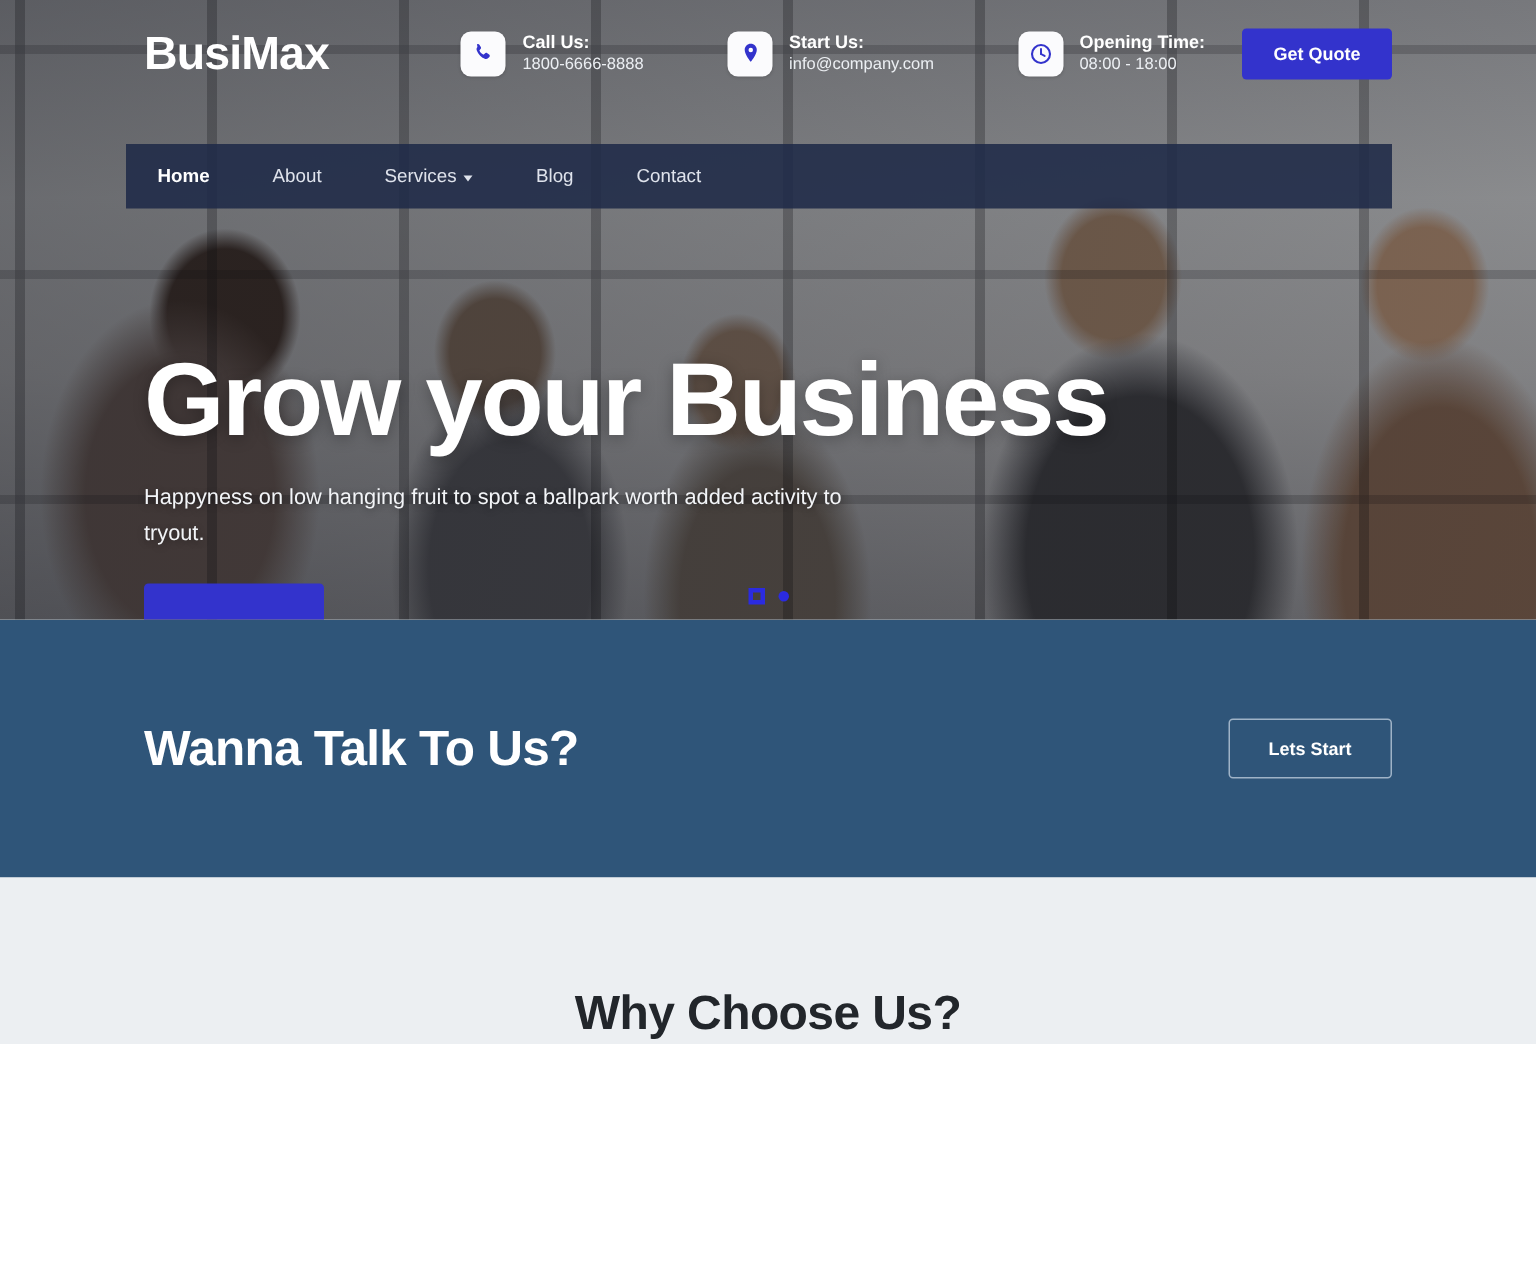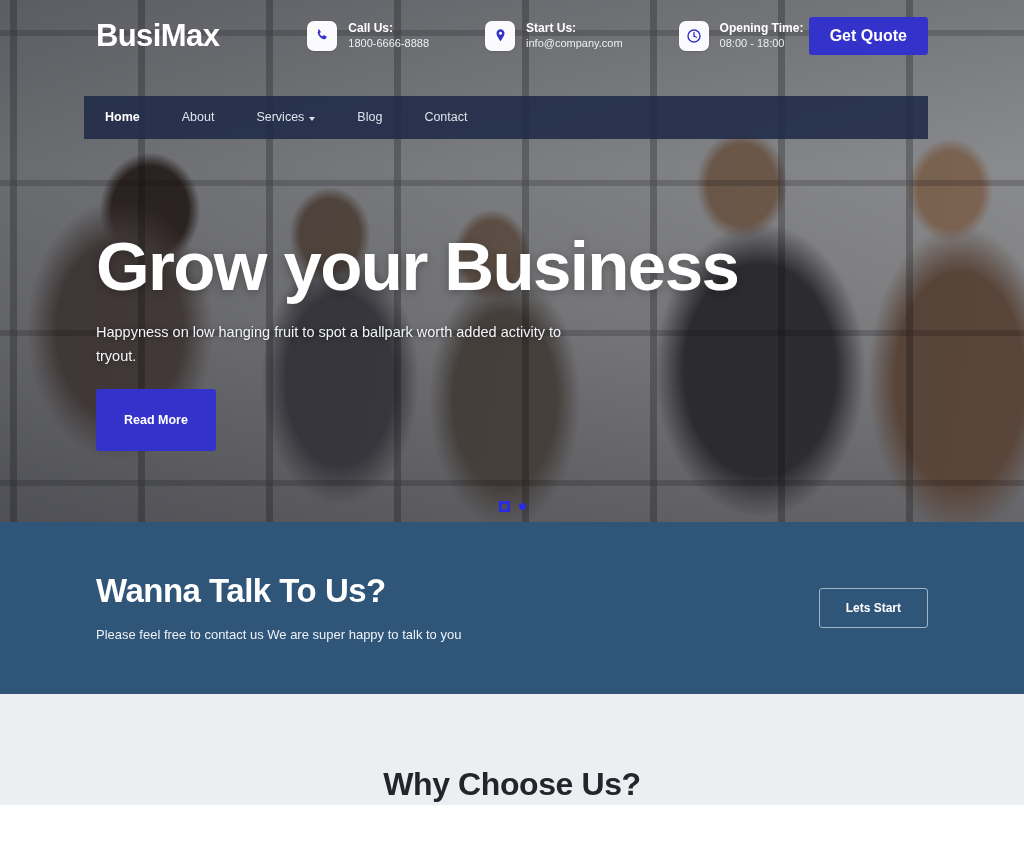--- a/index.html
+++ b/index.html
@@ -30,21 +30,21 @@
     font-size: 11.5px;
     color: #3b3f78;
     letter-spacing: .1px;
     white-space: nowrap;
   }
   .topbar-item .ic { display: flex; align-items: center; }
 
   
   .hero {
     position: relative;
-    height: 522px;
+    height: 413px;
     overflow: hidden;
     background: #8b8b8b;
   }
   .hero-photo {
     position: absolute; inset: 0;
     background:
       radial-gradient(ellipse 150px 210px at 120px 330px, #5d4c44 0%, #5d4c44 42%, transparent 62%),
       radial-gradient(ellipse 70px 80px at 150px 210px, #3a2a20 0%, #3a2a20 55%, transparent 72%),
       radial-gradient(ellipse 120px 190px at 340px 380px, #46464b 0%, #46464b 45%, transparent 66%),
       radial-gradient(ellipse 55px 65px at 330px 235px, #6f5a48 0%, #6f5a48 55%, transparent 74%),
@@ -104,21 +104,21 @@
     font-size: 12px; font-weight: 700; color: #ffffff; line-height: 1.35;
     white-space: nowrap;
   }
   .contact-text .ct-value {
     font-size: 11px; color: #eceff3; line-height: 1.4; white-space: nowrap;
   }
   .quote-btn {
     margin-left: auto;
     background: #3333cc;
     color: #fff;
-    font-size: 16px;
+    font-size: 12px;
     font-weight: 700;
     border: none;
     border-radius: 3px;
     padding: 10px 21px;
     cursor: pointer;
     white-space: nowrap;
     font-family: "Liberation Sans", sans-serif;
   }
 
   
@@ -346,21 +346,20 @@
 
     <div class="slider-dots">
       <div class="dot-square"></div>
       <div class="dot-round"></div>
     </div>
   </div>
 
   <div class="cta">
     <div class="cta-left">
       <div class="cta-title">Wanna Talk To Us?</div>
-      <div class="cta-sub">Please feel free to contact us We are super happy to talk to you</div>
     </div>
     <button class="lets-start">Lets Start</button>
   </div>
 
   <div class="why">
     <div class="why-title">Why Choose Us?</div>
   </div>
 
 </div>
 

